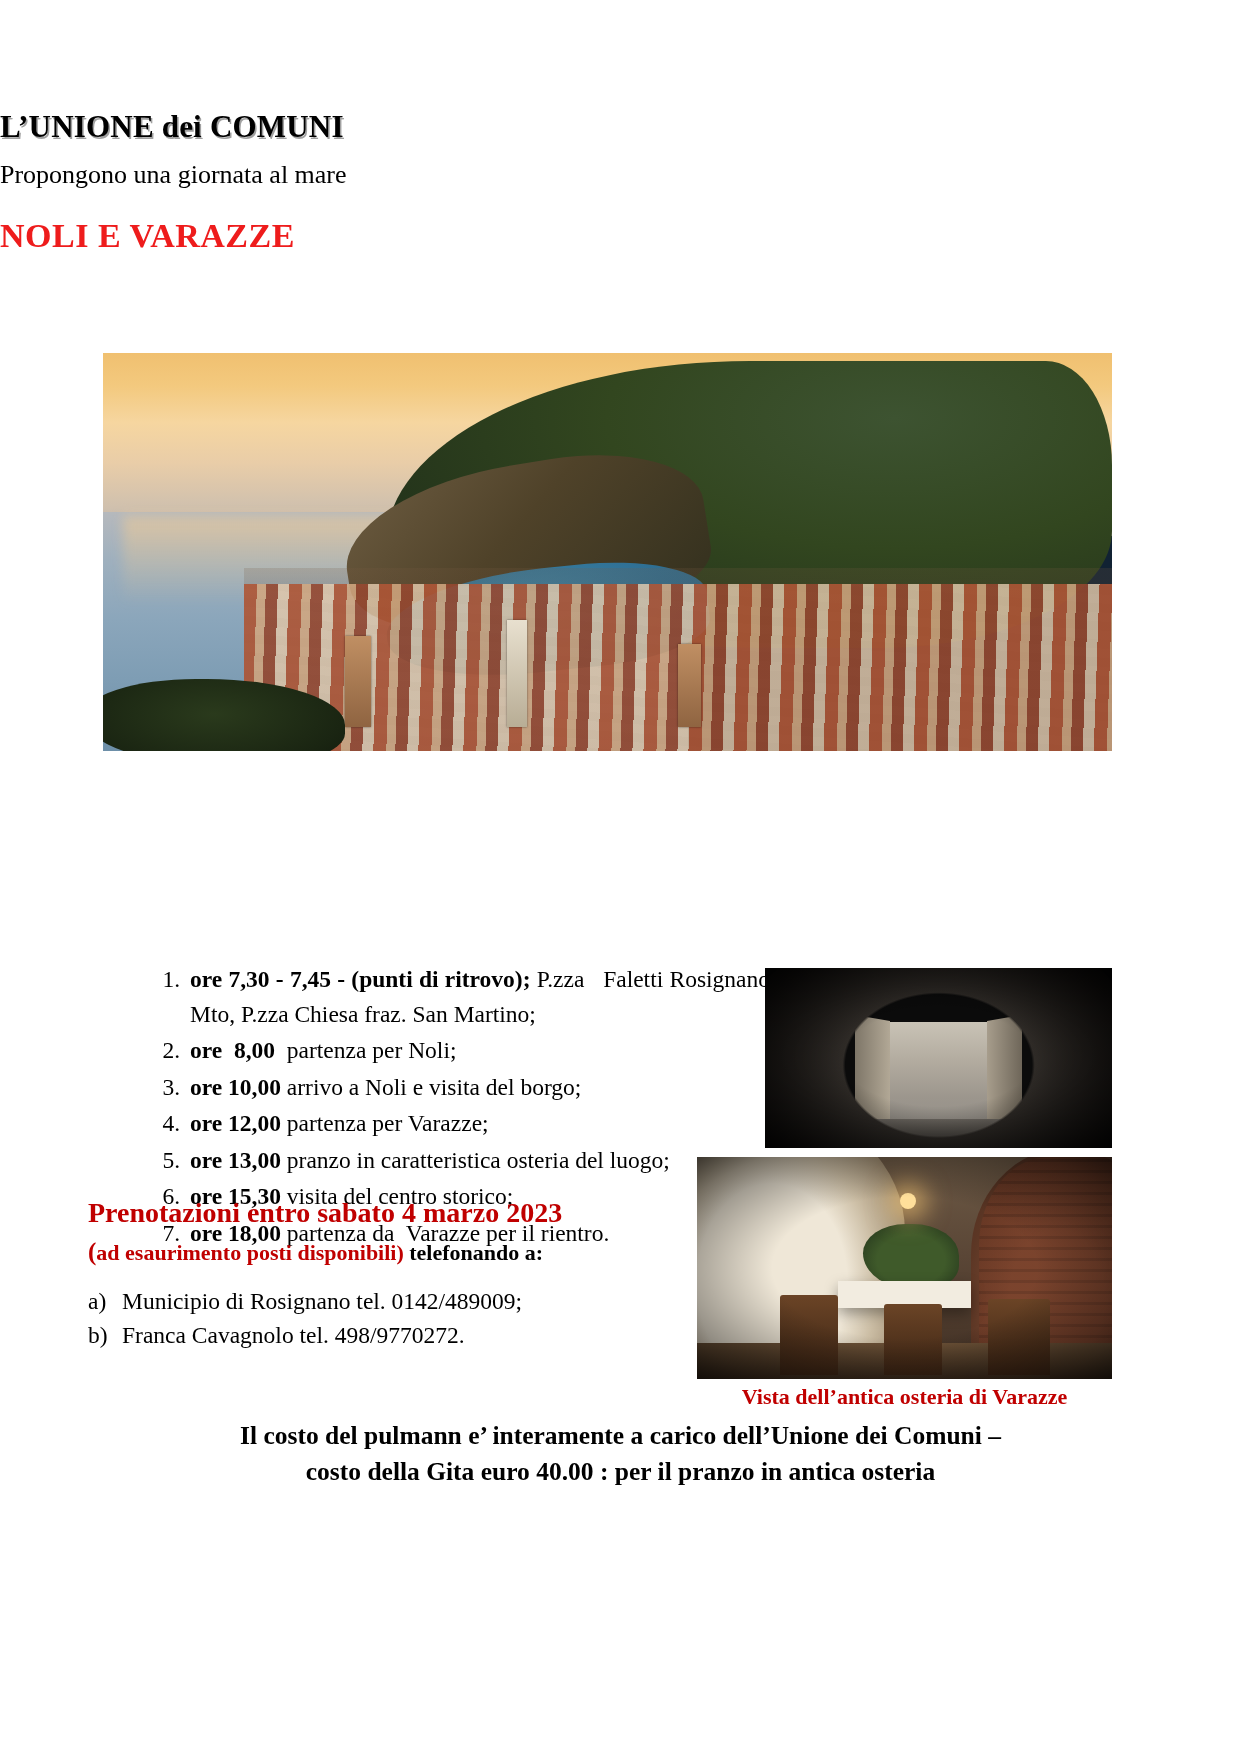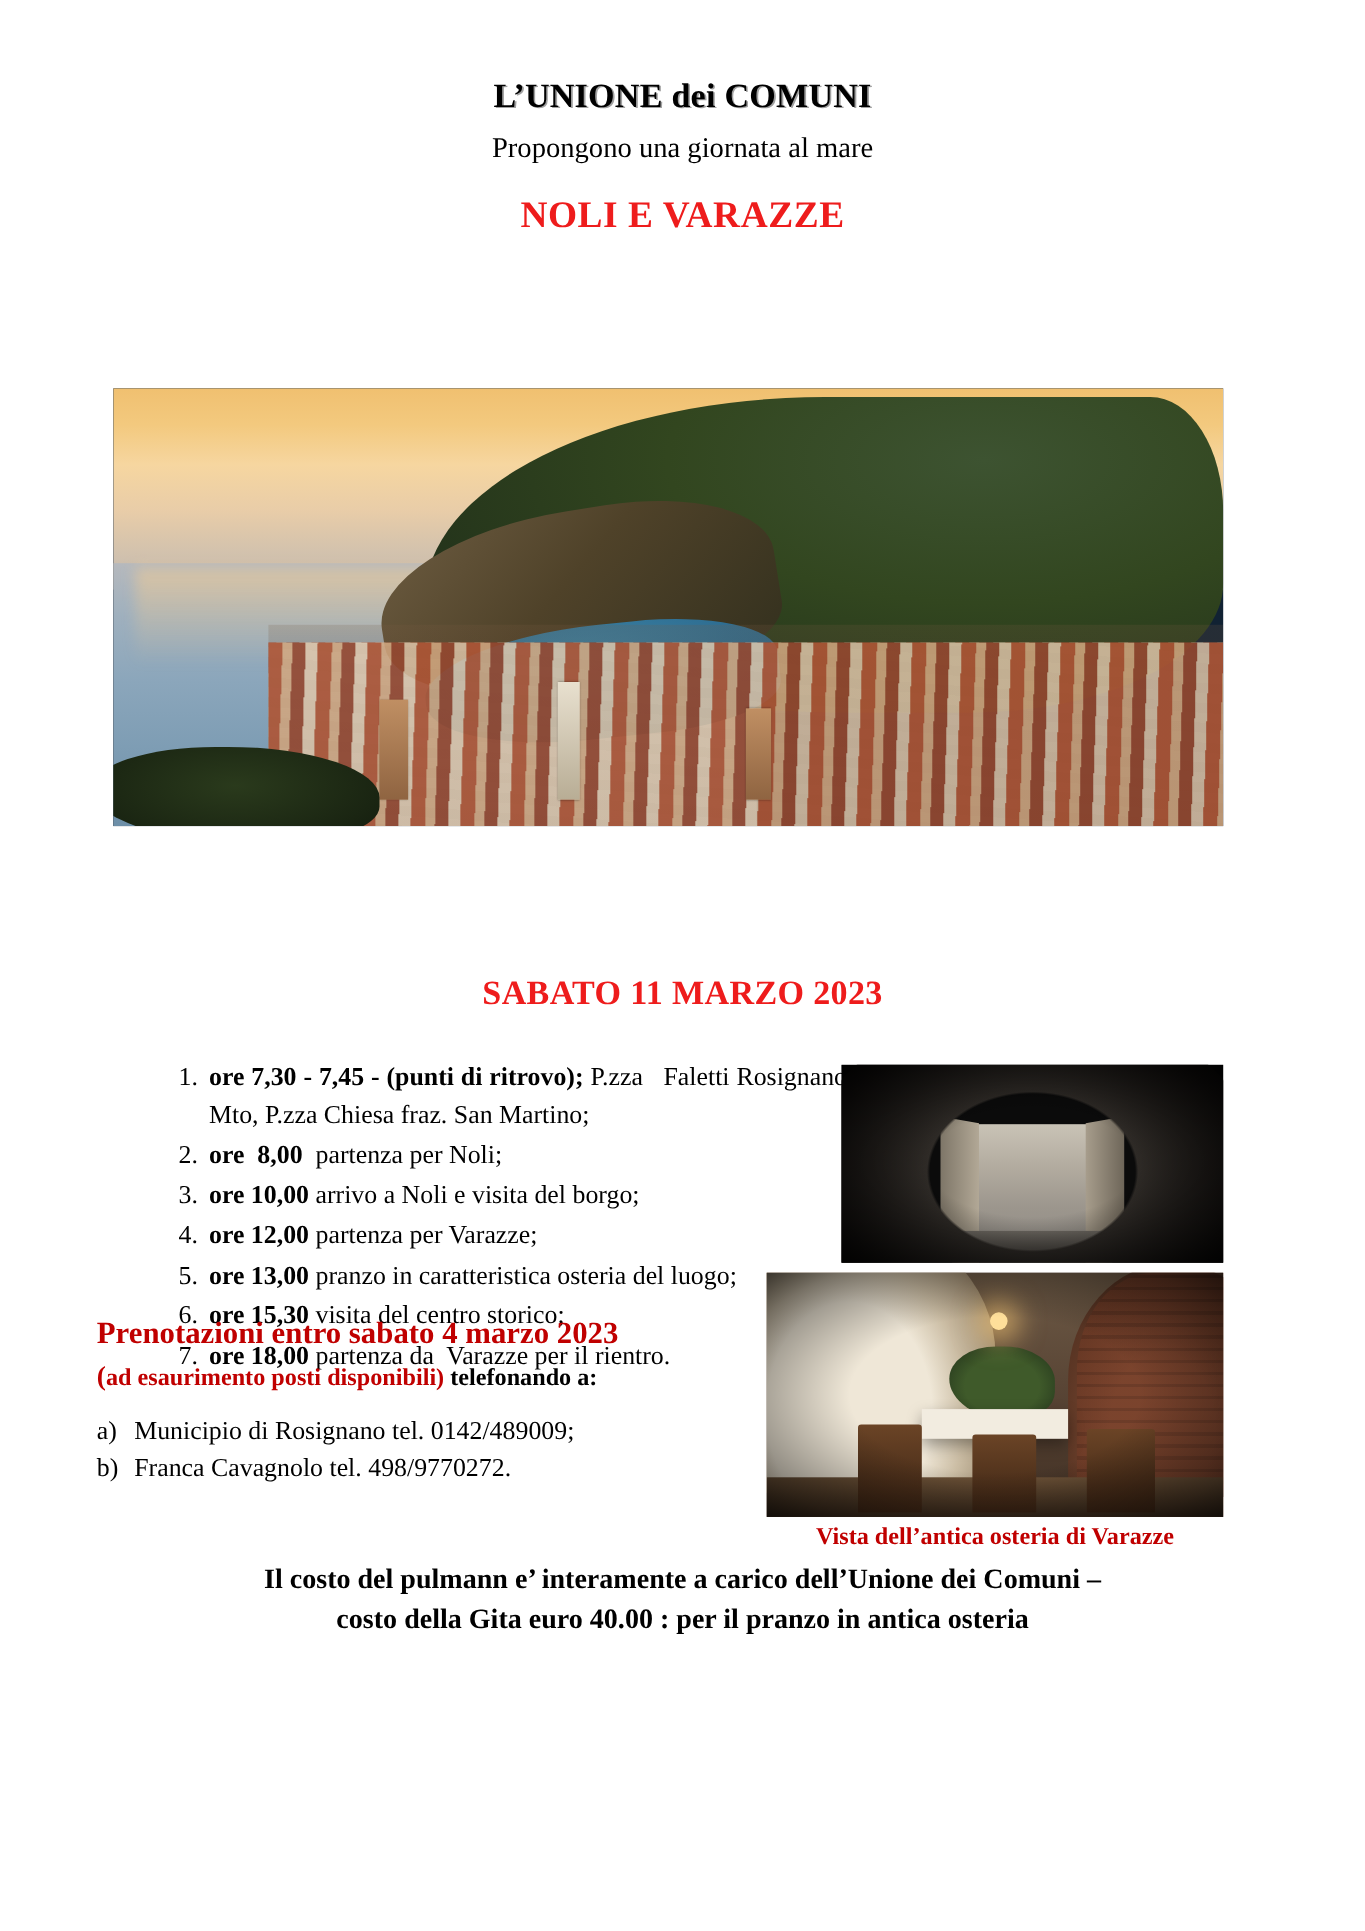--- a/index.html
+++ b/index.html
@@ -18,22 +18,21 @@
   .page {
     position: relative;
     width: 1241px;
     height: 1755px;
     box-sizing: border-box;
     padding: 0;
   }
 
   
   .header {
-    text-align: center;
-    padding-top: 68px;
+    padding-top: 108px;
   }
   .title-1 {
     font-family: "Liberation Serif", serif;
     font-size: 31px;
     font-weight: bold;
     letter-spacing: 0.2px;
     text-shadow: 1.5px 1.5px 0 rgba(130,130,130,0.75);
     line-height: 1.25;
   }
   .title-2 {
@@ -380,21 +379,20 @@
     <div class="headland2"></div>
     <div class="bay"></div>
     <div class="town"></div>
     <div class="roofs"></div>
     <div class="tower-a"></div>
     <div class="tower-b"></div>
     <div class="tower-c"></div>
     <div class="foreground-bush"></div>
   </div>
 
-  <div class="date-line">SABATO 11 MARZO 2023</div>
 
   <div class="programme">
     <div class="prog-row first">
       <div class="prog-num">1.</div>
       <div class="prog-text"><b>ore 7,30 - 7,45 -  (punti di ritrovo);</b> P.zza&nbsp;&nbsp; Faletti Rosignano Mto, P.zza Chiesa fraz. San Martino;</div>
     </div>
     <div class="prog-row">
       <div class="prog-num">2.</div>
       <div class="prog-text"><b>ore&nbsp; 8,00</b>&nbsp; partenza per Noli;</div>
     </div>

